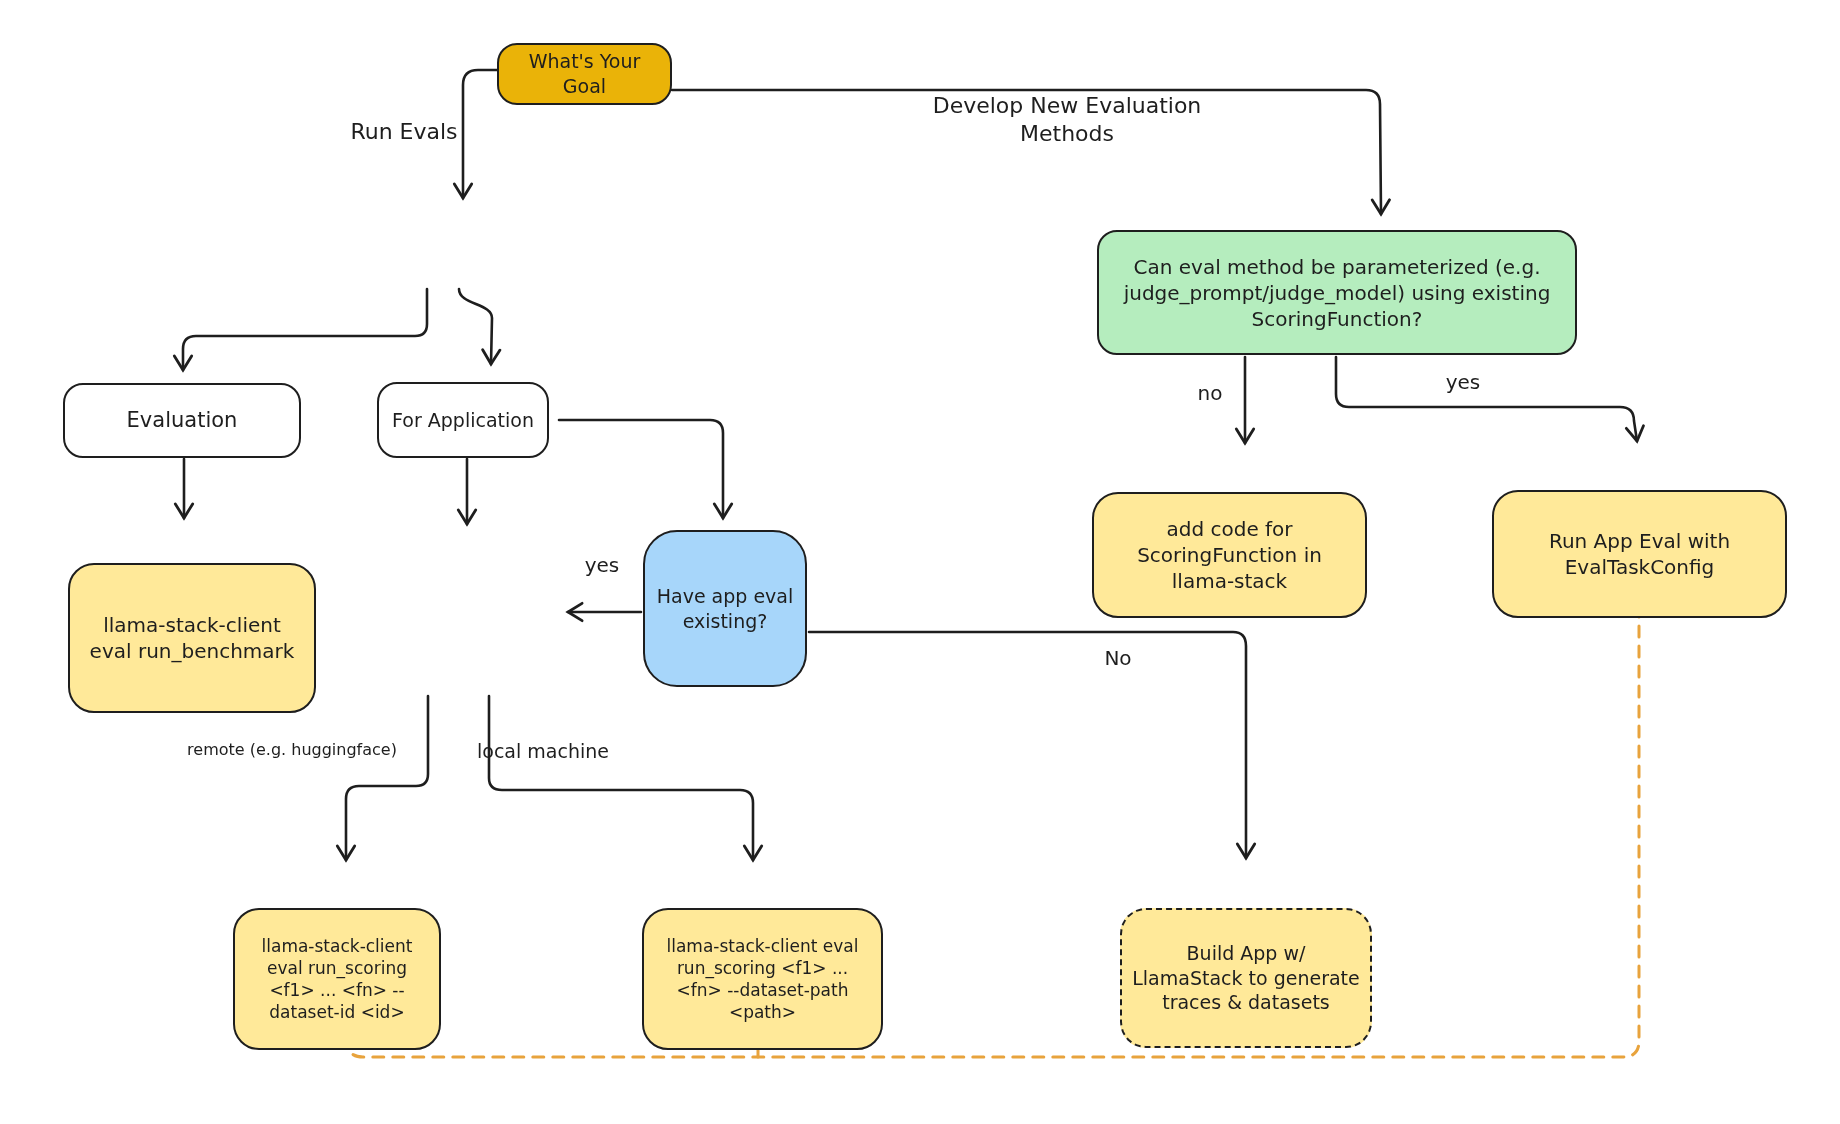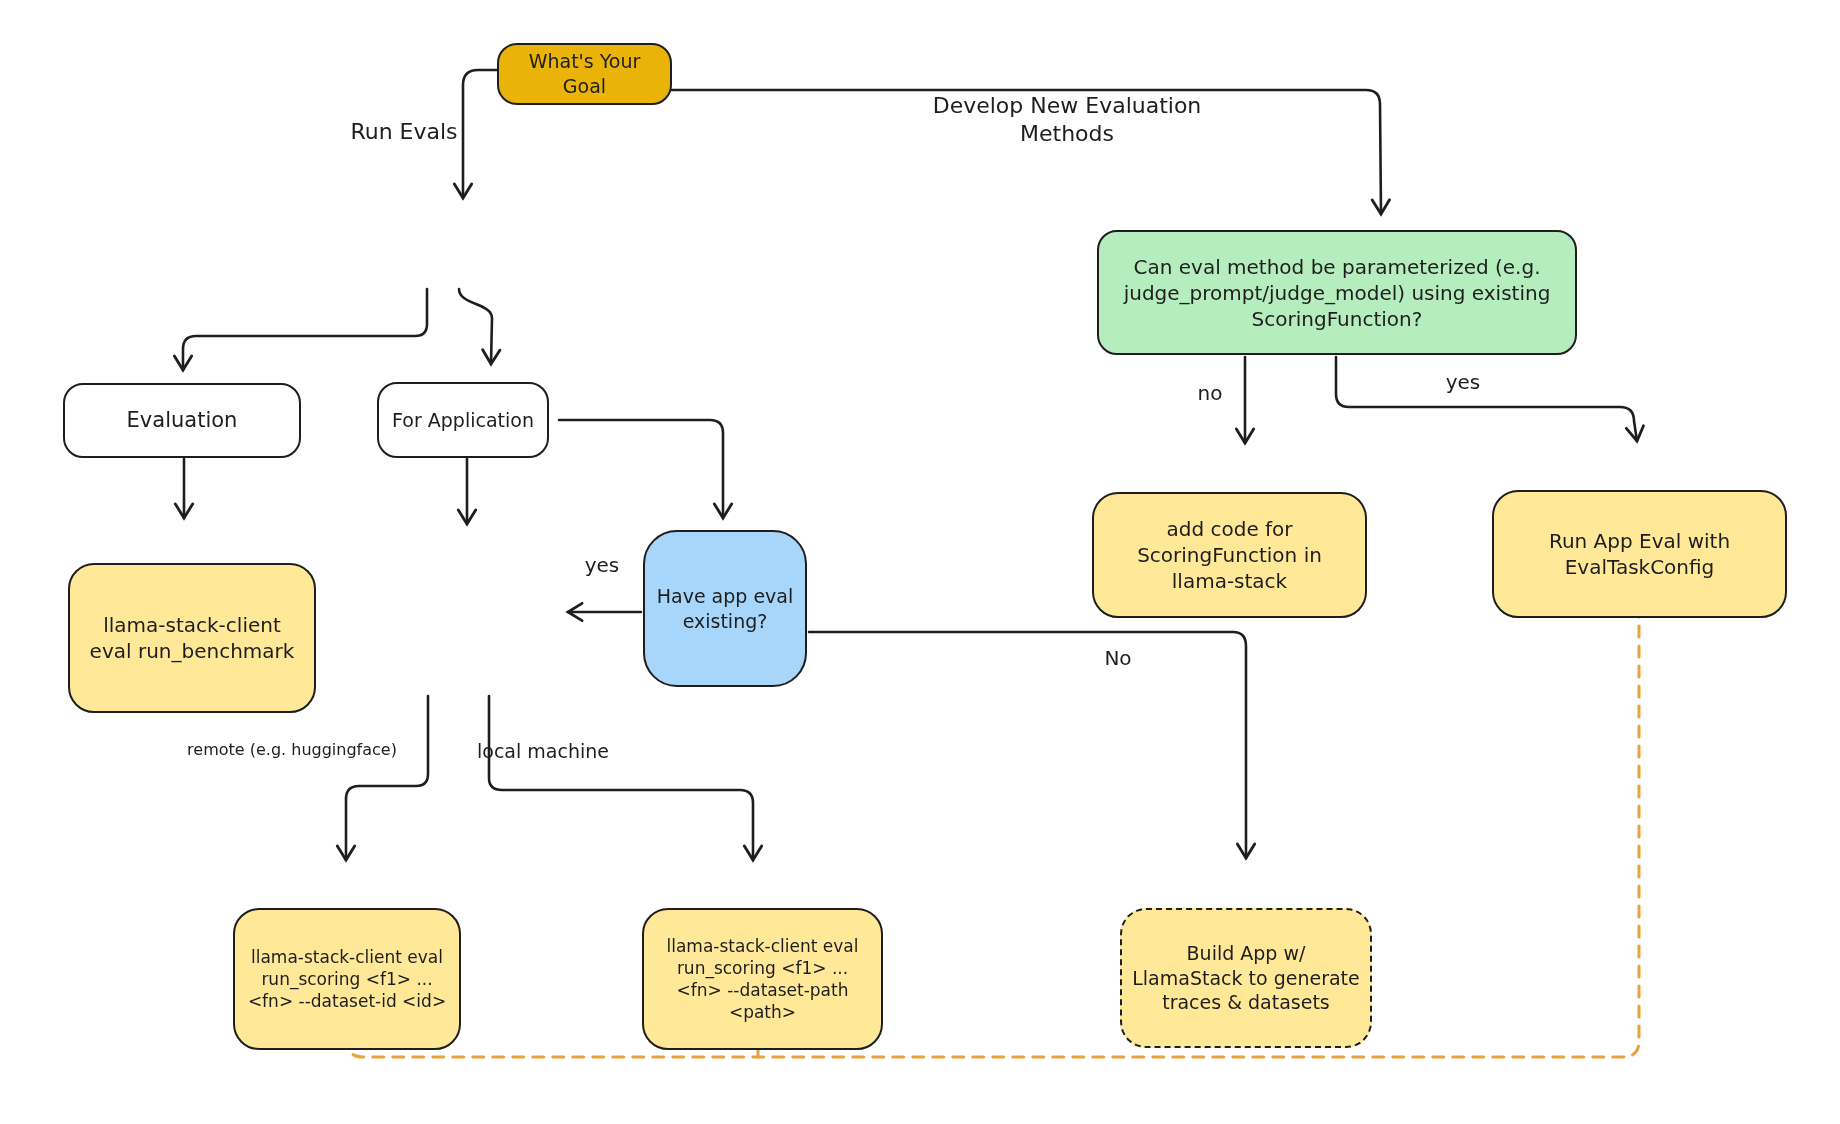--- a/index.html
+++ b/index.html
@@ -73,21 +73,21 @@
 
 
   <div class="node blue" style="left:643px;top:530px;width:164px;height:157px;">Have app eval existing?</div>
 
   <div class="node green" style="left:1097px;top:230px;width:480px;height:125px;font-size:20px;">Can eval method be parameterized (e.g. judge_prompt/judge_model) using existing ScoringFunction?</div>
 
   <div class="node yellow" style="left:1092px;top:457px;width:275px;height:126px;font-size:20px;">add code for ScoringFunction in llama-stack</div>
 
   <div class="node yellow" style="left:1492px;top:455px;width:295px;height:128px;font-size:20px;">Run App Eval with EvalTaskConfig</div>
 
-  <div class="node yellow mono-ish" style="left:233px;top:873px;width:228px;height:142px;">llama-stack-client eval run_scoring &lt;f1&gt; ... &lt;fn&gt; --dataset-id &lt;id&gt;</div>
+  <div class="node yellow mono-ish" style="left:233px;top:873px;width:208px;height:142px;">llama-stack-client eval run_scoring &lt;f1&gt; ... &lt;fn&gt; --dataset-id &lt;id&gt;</div>
 
   <div class="node yellow mono-ish" style="left:642px;top:873px;width:241px;height:142px;">llama-stack-client eval run_scoring &lt;f1&gt; ... &lt;fn&gt; --dataset-path &lt;path&gt;</div>
 
   <div class="node yellow dashed" style="left:1120px;top:873px;width:252px;height:140px;font-size:19px;">Build App w/ LlamaStack to generate traces &amp; datasets</div>
 
   <div class="elabel" style="left:334px;top:118px;width:140px;font-size:22px;">Run Evals</div>
 
   <div class="elabel" style="left:917px;top:92px;width:300px;font-size:22px;">Develop New Evaluation Methods</div>
 
   <div class="elabel" style="left:1185px;top:381px;width:50px;">no</div>

